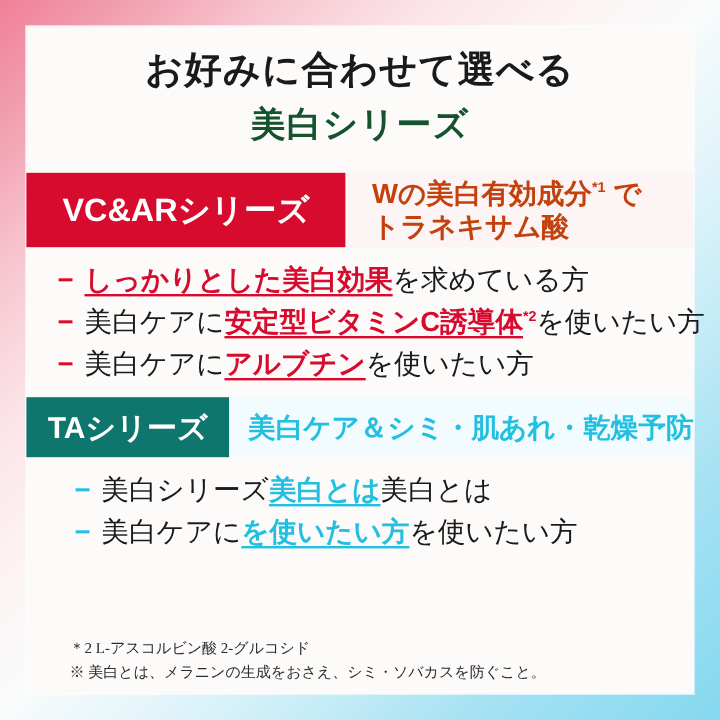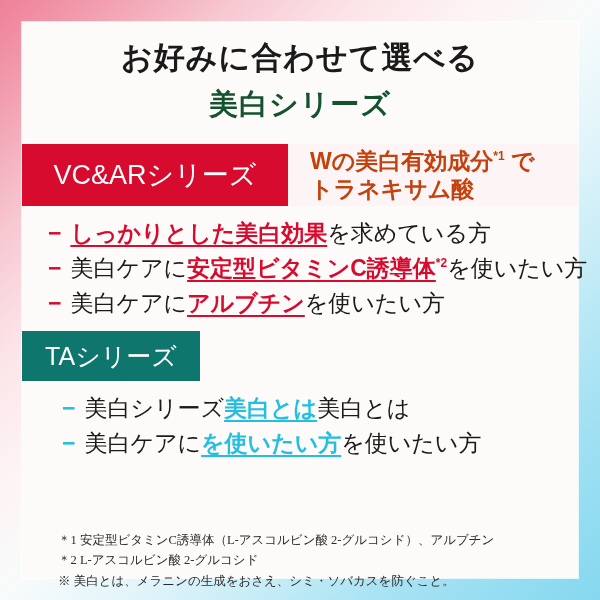--- a/index.html
+++ b/index.html
@@ -75,21 +75,21 @@
     align-items: stretch;
   }
   .series-vc { margin-top: 22px; }
   .series-ta { margin-top: 16px; }
 
   .series-tag {
     display: flex;
     align-items: center;
     justify-content: center;
     color: #ffffff;
-    font-weight: 400;
+    font-weight: 700;
     box-sizing: border-box;
   }
   .series-vc .series-tag {
     background: #d70b2e;
     width: 266px;
     height: 62px;
     font-size: 27px;
     letter-spacing: 0px;
   }
   .series-ta .series-tag {
@@ -207,33 +207,35 @@
             <span class="dash">−</span>
             <span><span>美白ケアに</span><span class="hl hl-red">安定型ビタミンC誘導体</span><span class="sup hl-red">*2</span><span>を使いたい方</span></span>
           </li>
           <li class="bullet">
             <span class="dash">−</span>
             <span><span>美白ケアに</span><span class="hl hl-red">アルブチン</span><span>を使いたい方</span></span>
           </li>
         </ul>
         <div class="series series-ta">
           <div class="series-tag">TAシリーズ</div>
+          <div class="series-desc">
+            <div>美白ケア＆シミ・肌あれ・乾燥予防</div>
+          </div>
         </div>
         <ul class="bullets bullets-ta">
           <li class="bullet">
             <span class="dash">−</span>
             <span><span>美白シリーズ</span><span class="hl hl-cyan">美白とは</span><span>美白とは</span></span>
           </li>
           <li class="bullet">
             <span class="dash">−</span>
             <span><span>美白ケアに</span><span class="hl hl-cyan">を使いたい方</span><span>を使いたい方</span></span>
           </li>
         </ul>
       </div>
 
     <div class="footnotes" id="footnotes">
-        <div class="footnote">＊1 安定型ビタミンC誘導体（L-アスコルビン酸 2-グルコシド）、アルブチン</div>
         <div class="footnote">＊2 L-アスコルビン酸 2-グルコシド</div>
         <div class="footnote">※ 美白とは、メラニンの生成をおさえ、シミ・ソバカスを防ぐこと。</div>
       </div>
 
   </div>
 </div>
 
 </body></html>

